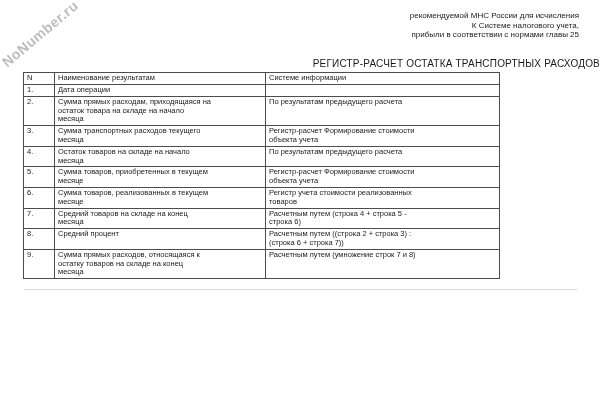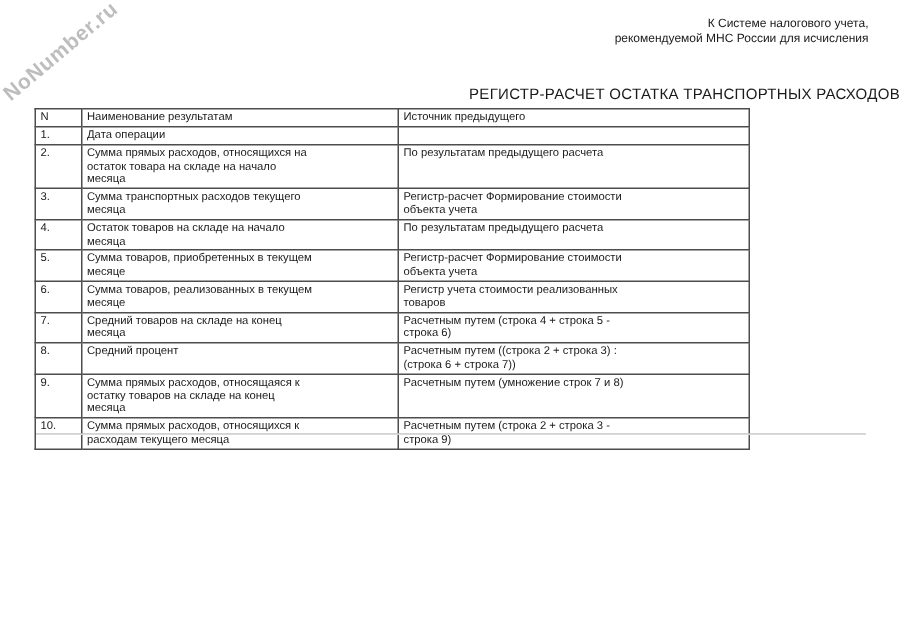--- a/index.html
+++ b/index.html
@@ -79,48 +79,49 @@
   }
 </style>
 </head>
 <body>
 
 <div class="page">
 
   <div class="watermark">NoNumber.ru</div>
 
   <div class="header-note">
+    <div>рекомендуемой МНС России для исчисления</div>
     <div>К Системе налогового учета,</div>
-    <div>рекомендуемой МНС России для исчисления</div>
+    <div>прибыли в соответствии с нормами главы 25</div>
   </div>
 
   <div class="doc-title">РЕГИСТР-РАСЧЕТ ОСТАТКА ТРАНСПОРТНЫХ РАСХОДОВ</div>
 
   <table class="register">
     <colgroup>
       <col class="c-num">
       <col class="c-name">
       <col class="c-src">
     </colgroup>
     <thead>
       <tr>
         <th>N</th>
         <th>Наименование результатам</th>
-        <th>Источник предыдущего</th>
+        <th>Системе информации</th>
       </tr>
     </thead>
     <tbody>
         <tr>
     <td>1.</td>
     <td>Дата операции</td>
     <td></td>
   </tr>
         <tr>
     <td>2.</td>
-    <td>Сумма прямых расходов, относящихся на
+    <td>Сумма прямых расходам, приходящаяся на
 остаток товара на складе на начало
 месяца</td>
     <td>По результатам предыдущего расчета</td>
   </tr>
         <tr>
     <td>3.</td>
     <td>Сумма транспортных расходов текущего
 месяца</td>
     <td>Регистр-расчет Формирование стоимости
 объекта учета</td>
@@ -158,25 +159,18 @@
     <td>Расчетным путем ((строка 2 + строка 3) :
 (строка 6 + строка 7))</td>
   </tr>
         <tr>
     <td>9.</td>
     <td>Сумма прямых расходов, относящаяся к
 остатку товаров на складе на конец
 месяца</td>
     <td>Расчетным путем (умножение строк 7 и 8)</td>
   </tr>
-        <tr>
-    <td>10.</td>
-    <td>Сумма прямых расходов, относящихся к
-расходам текущего месяца</td>
-    <td>Расчетным путем (строка 2 + строка 3 -
-строка 9)</td>
-  </tr>
       </tbody>
   </table>
 
   <div class="bottom-rule"></div>
 
 </div>
 
 </body></html>

